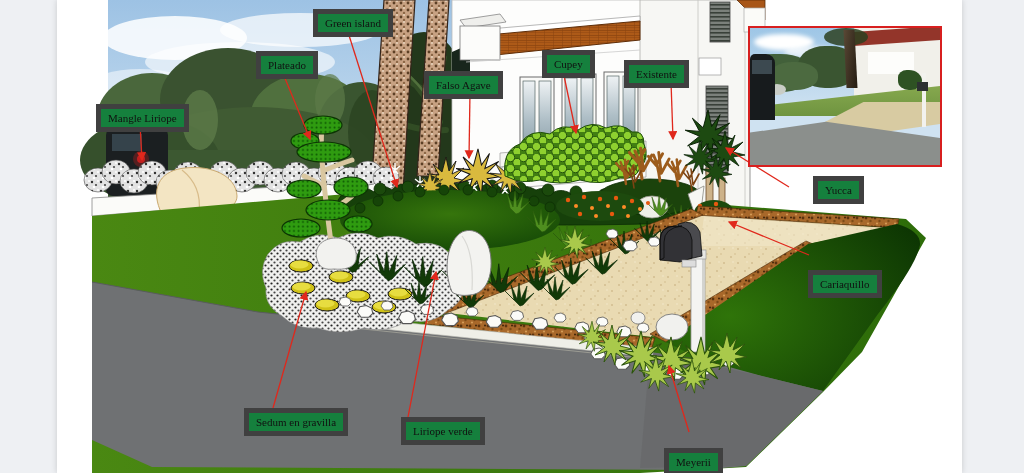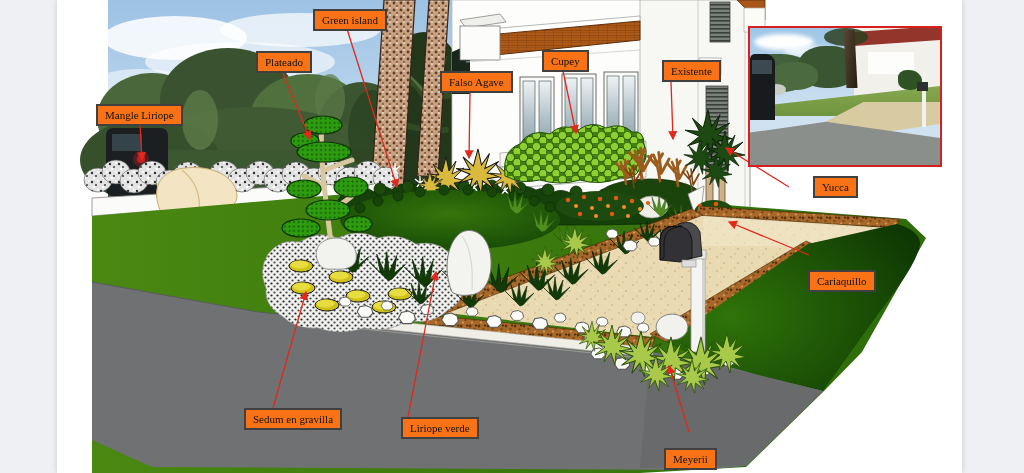--- a/index.html
+++ b/index.html
@@ -1,19 +1,19 @@
 <!DOCTYPE html>
 <html><head>
 <meta charset="utf-8">
 <style>
   html,body{margin:0;padding:0;background:#eef0f3;font-family:"Liberation Serif",serif;}
   .stage{position:relative;width:1024px;height:473px;overflow:hidden;background:#eef0f3;}
   .page{position:absolute;left:57px;top:0;width:905px;height:473px;background:#fff;box-shadow:0 0 6px rgba(0,0,0,.16);}
   svg.scene{position:absolute;left:0;top:0;z-index:2;}
-  .callout{position:absolute;z-index:6;background:#f97316;border:2px solid #404040;color:#111;
+  .callout{position:absolute;z-index:6;background:#15803d;border:5px solid #404040;color:#111;
            font:11px "Liberation Serif",serif;line-height:14px;padding:2px 7px;white-space:nowrap;}
   .inset{position:absolute;left:748px;top:26px;width:190px;height:137px;border:2px solid #d81f1f;
          z-index:4;overflow:hidden;background:linear-gradient(#9ec6e6,#cfe2f1 60%);}
   .inset *{position:absolute;}
   .i-cloud{background:#fff;border-radius:50%;filter:blur(2px);}
   .i-tree{border-radius:45%;}
   .i-house{left:104px;top:0;width:86px;height:78px;background:#f1f0ea;}
   .i-roof{left:100px;top:1px;width:92px;height:14px;background:#93352a;transform:skewY(-4deg);}
   .i-win{left:118px;top:24px;width:46px;height:22px;background:#fdfdfb;display:flex;gap:2px;padding:2px;box-sizing:border-box;}
   .i-win b{flex:1;background:#3e6670;}
@@ -524,21 +524,21 @@
     <div class="i-road"></div>
     <div class="i-van"></div>
     <div class="i-vwin"></div>
     <div class="i-post"></div>
     <div class="i-mbox"></div>
   </div>
 
   <div class="callout" style="left:96px;top:104px;">Mangle Liriope</div>
   <div class="callout" style="left:256px;top:51px;">Plateado</div>
   <div class="callout" style="left:313px;top:9px;">Green island</div>
-  <div class="callout" style="left:440px;top:71px;">Falso Agave</div>
+  <div class="callout" style="left:424px;top:71px;">Falso Agave</div>
   <div class="callout" style="left:542px;top:50px;">Cupey</div>
-  <div class="callout" style="left:662px;top:60px;">Existente</div>
+  <div class="callout" style="left:624px;top:60px;">Existente</div>
   <div class="callout" style="left:789px;top:176px;margin-left:24px;">Yucca</div>
   <div class="callout" style="left:808px;top:243px;margin-top:27px;">Cariaquillo</div>
   <div class="callout" style="left:244px;top:408px;">Sedum en gravilla</div>
   <div class="callout" style="left:369px;top:417px;margin-left:32px;">Liriope verde</div>
   <div class="callout" style="left:664px;top:448px;">Meyerii</div>
 </div>
 
 </body></html>

